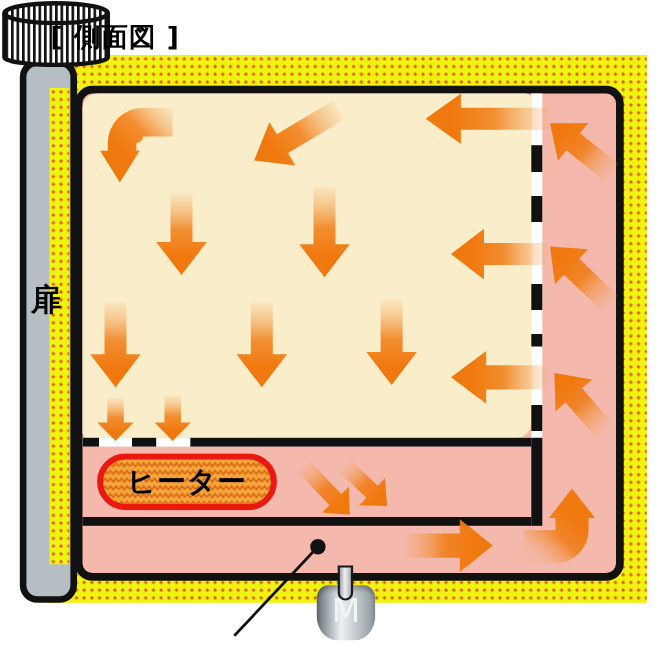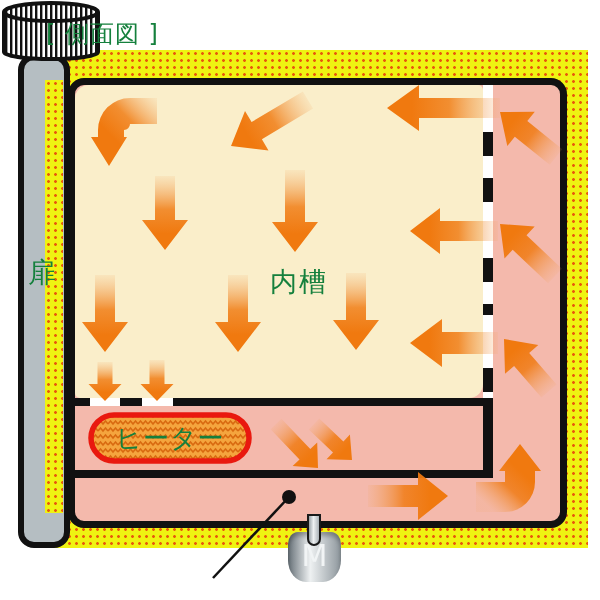--- a/index.html
+++ b/index.html
@@ -1,19 +1,19 @@
 <!DOCTYPE html>
 <html><head>
 <meta charset="utf-8">
 <style>
   html,body{margin:0;padding:0;background:#fff;}
   .stage{position:relative;width:600px;height:600px;background:#fff;overflow:hidden;
          font-family:"DejaVu Sans","Liberation Sans",sans-serif;}
   .abs{position:absolute;}
-  .lbl{position:absolute;color:#15803d;font-weight:normal;white-space:nowrap;}
+  .lbl{position:absolute;color:#000000;font-weight:bold;white-space:nowrap;}
   
   .dotted{background-color:#eff312;
     background-image:radial-gradient(#e8590c 1.3px, rgba(0,0,0,0) 1.5px);
     background-size:7px 7px;}
   .insulation{left:45px;top:50px;width:543px;height:498px;}
   
   .door{left:18px;top:54px;width:52px;height:494px;background:#b5bec2;
         border:6px solid #111;border-radius:16px;box-sizing:border-box;}
   .door-strip{left:45px;top:80px;width:18px;height:433px;}
   
@@ -242,15 +242,14 @@
   <div class="abs shaft"></div>
   <div class="abs motor-label lbl" style="font-weight:normal;color:#f1f4f5;">M</div>
 
   <svg id="pointer-layer" class="overlay" width="600" height="600" viewBox="0 0 600 600">
       <line x1="213" y1="578" x2="289" y2="497" stroke="#111111" stroke-width="2.5"></line>
       <circle cx="289" cy="497" r="7" fill="#111111"></circle>
     </svg>
 
   <div class="lbl title">[ 側面図 ]</div>
   <div class="lbl door-label">扉</div>
-  <div class="lbl chamber-label">内槽</div>
 
 </div>
 
 </body></html>

